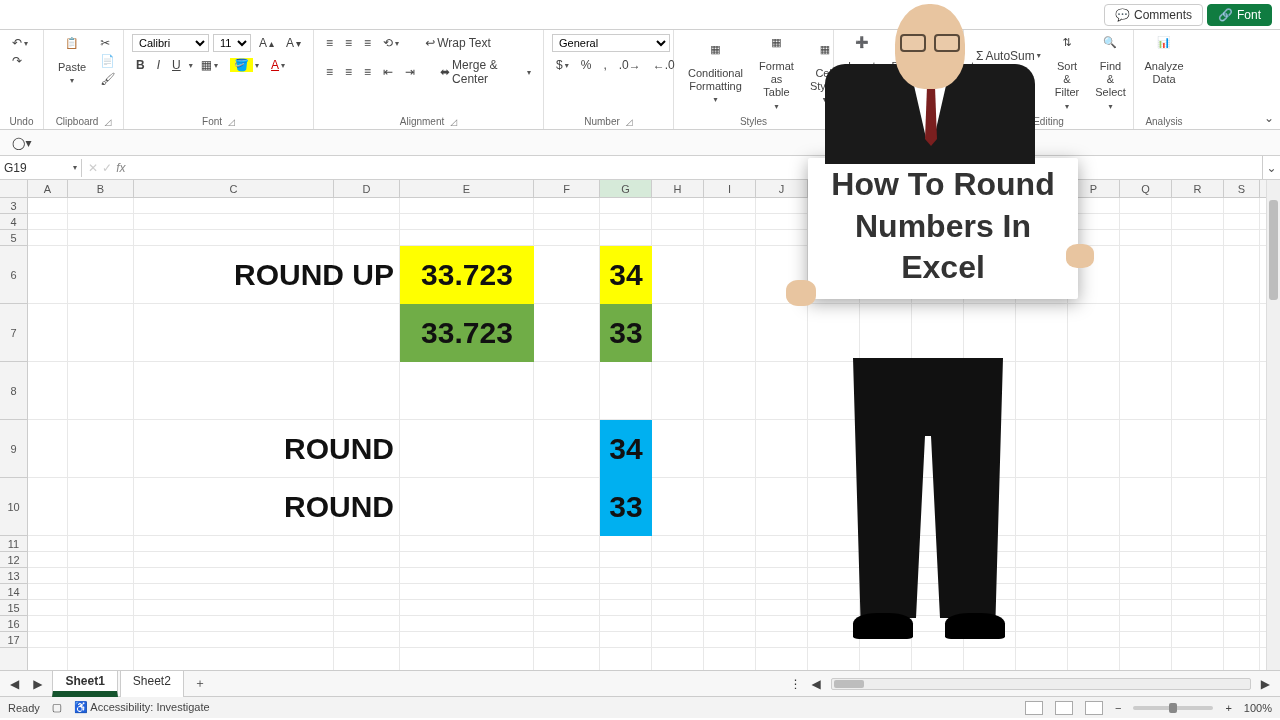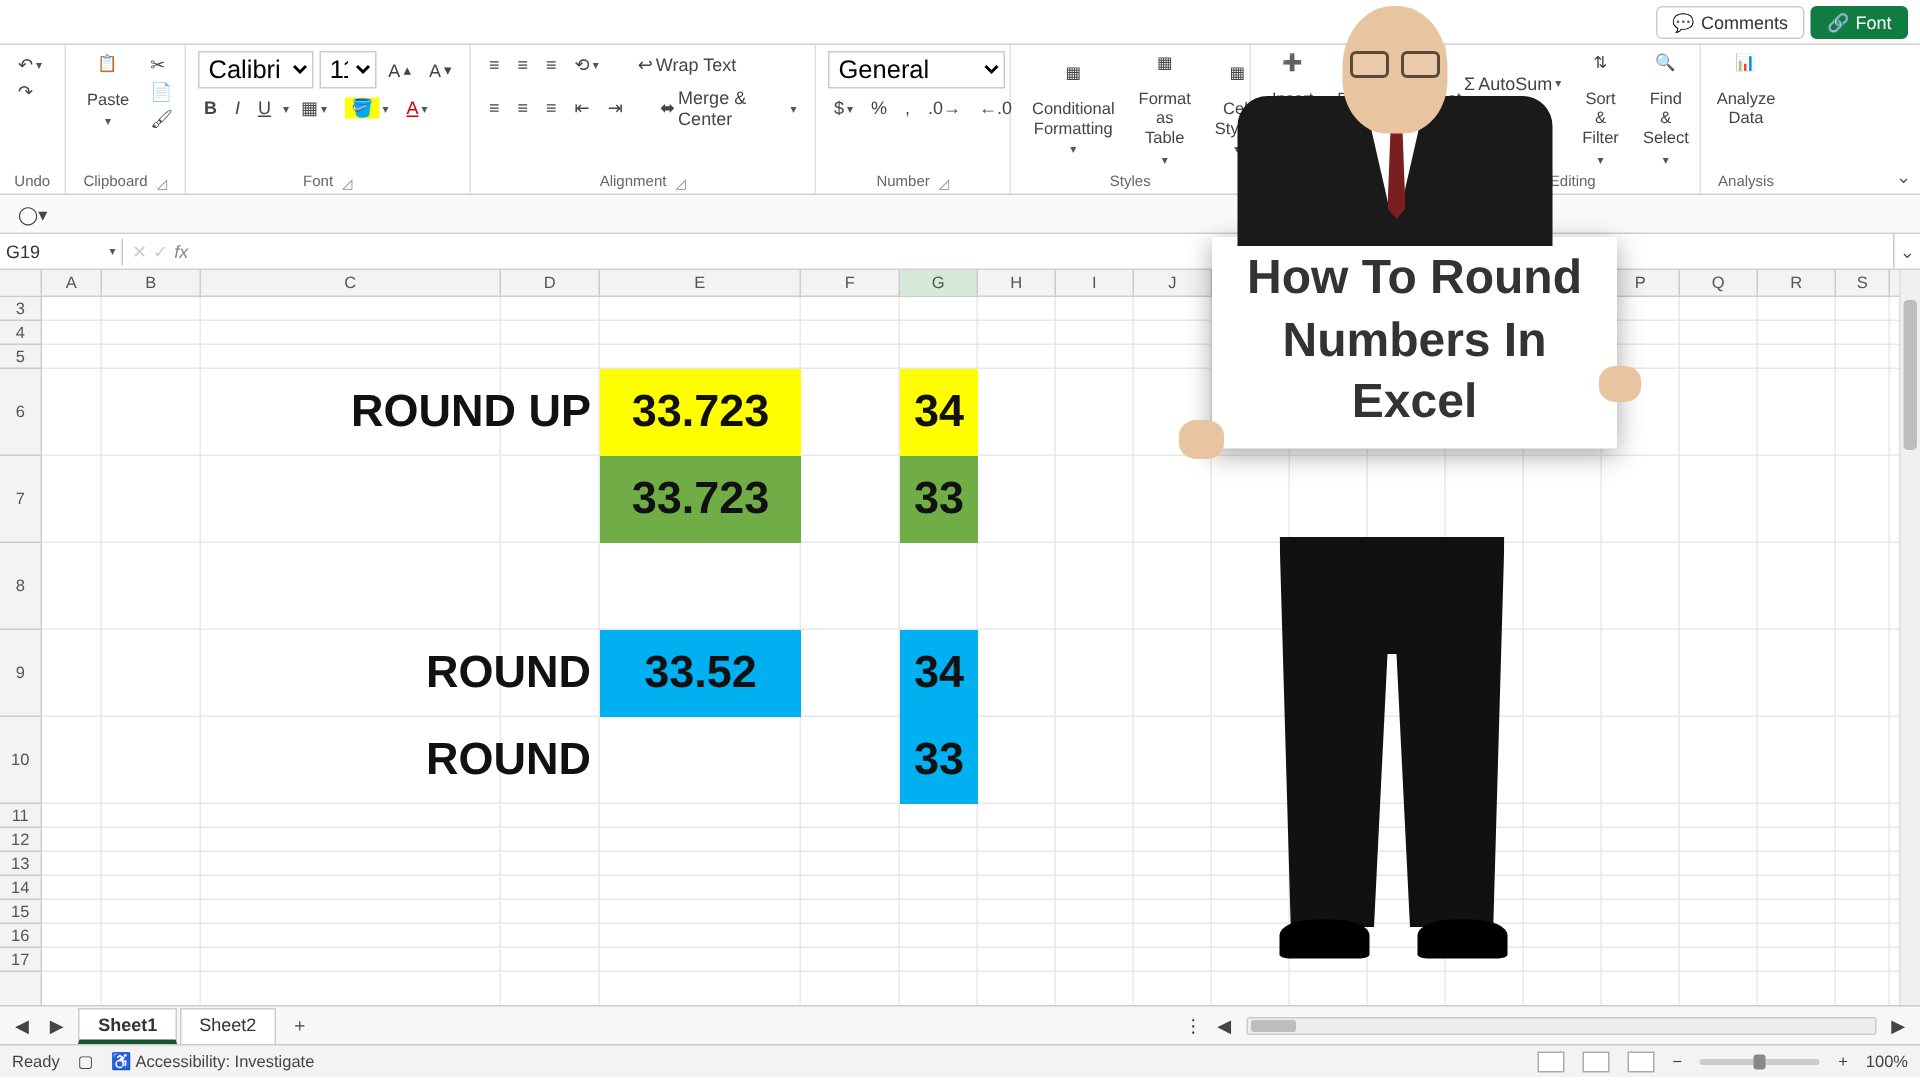--- a/index.html
+++ b/index.html
@@ -16,21 +16,21 @@
 
 
 .ribbon { display: flex; height: 100px; border-bottom: 1px solid #d0d0d0; background: #fff; position: relative; }
 .ribbon-group { border-right: 1px solid #e0e0e0; padding: 4px 8px 2px 8px; display: flex; flex-direction: column; justify-content: space-between; }
 .ribbon-group-label { font-size: 10px; color: #666; text-align: center; margin-top: 2px; display: flex; align-items: center; justify-content: center; gap: 6px; }
 .dlg { font-size: 9px; color: #888; }
 .ribbon-row { display: flex; align-items: center; gap: 4px; }
 .rb-btn { padding: 2px 4px; cursor: pointer; font-size: 12px; color: #444; display: flex; align-items: center; gap: 2px; border-radius: 2px; }
 .rb-big { display: flex; flex-direction: column; align-items: center; padding: 2px 6px; cursor: pointer; font-size: 11px; gap: 2px; color: #444; text-align: center; line-height: 1.2; }
 .rb-big .icon-lg { width: 22px; height: 22px; }
-select.rb-select { border: 1px solid #ccc; font-size: 17px; padding: 1px 2px; background: #fff; }
+select.rb-select { border: 1px solid #ccc; font-size: 11px; padding: 1px 2px; background: #fff; }
 .chev { font-size: 8px; color: #555; }
 .ribbon-collapse { position: absolute; right: 6px; bottom: 4px; font-size: 12px; color: #555; cursor: pointer; }
 
 
 .qat-row { height: 26px; border-bottom: 1px solid #d0d0d0; display: flex; align-items: center; padding: 0 8px; gap: 6px; background: #fafafa; }
 
 
 .formula-row { display: flex; align-items: center; height: 24px; border-bottom: 1px solid #d0d0d0; }
 .name-box { width: 82px; border-right: 1px solid #ccc; padding: 2px 4px; font-size: 12px; display: flex; align-items: center; justify-content: space-between; }
 .fx-controls { display: flex; align-items: center; gap: 4px; padding: 0 6px; color: #888; font-size: 12px; }
@@ -64,21 +64,21 @@
 .suit { position: absolute; background: #1a1a1a; }
 .shirt { position: absolute; background: #fff; }
 .tie { position: absolute; background: #7a1f1f; }
 .hand { position: absolute; background: #e8c5a0; border-radius: 40%; }
 .pants { position: absolute; background: #111; }
 .shoe { position: absolute; background: #000; border-radius: 40% 40% 10% 10%; }
 
 
 .sheet-bar { display: flex; align-items: center; height: 26px; border-top: 1px solid #ccc; font-size: 12px; background: #f7f7f7; padding: 0 6px; gap: 6px; }
 .sheet-tab { padding: 3px 12px; background: #fff; border: 1px solid #ccc; border-bottom: none; cursor: pointer; }
-.sheet-tab.active { border-bottom: 3px solid #14532d; font-weight: 600; }
+.sheet-tab.active { border-bottom: 6px solid #14532d; font-weight: 600; }
 .hscroll-track { height: 12px; background: #eee; border: 1px solid #ccc; flex: 1; max-width: 420px; position: relative; border-radius: 2px; }
 .hscroll-thumb { position: absolute; left: 2px; top: 1px; bottom: 1px; width: 30px; background: #bdbdbd; border-radius: 2px; }
 
 
 .status-bar { display: flex; align-items: center; height: 22px; border-top: 1px solid #ccc; background: #f3f3f3; font-size: 11px; color: #444; padding: 0 8px; gap: 12px; }
 .status-spacer { flex: 1; }
 .zoom-slider { width: 80px; height: 4px; background: #ccc; position: relative; border-radius: 2px; }
 .zoom-thumb { position: absolute; left: 50%; top: -3px; width: 8px; height: 10px; background: #888; border-radius: 2px; transform: translateX(-50%); }
 .view-btn { width: 18px; height: 14px; border: 1px solid #aaa; background: #fff; cursor: pointer; }
 
@@ -371,21 +371,20 @@
         <div class="gridline-v" style="left: 1143px;"></div>
         <div class="gridline-v" style="left: 1195px;"></div>
         <div class="gridline-v" style="left: 1231px;"></div>
         <div class="cell right" style="left: 40px; top: 48px; width: 332px; height: 58px;">ROUND UP</div>
         <div class="cell right" style="left: 40px; top: 222px; width: 332px; height: 58px;">ROUND</div>
         <div class="cell right" style="left: 40px; top: 280px; width: 332px; height: 58px;">ROUND</div>
         <div class="cell center" style="left: 372px; top: 48px; width: 134px; height: 58px; background: rgb(255, 255, 0);">33.723</div>
         <div class="cell center" style="left: 572px; top: 48px; width: 52px; height: 58px; background: rgb(255, 255, 0);">34</div>
         <div class="cell center" style="left: 372px; top: 106px; width: 134px; height: 58px; background: rgb(112, 173, 71);">33.723</div>
         <div class="cell center" style="left: 572px; top: 106px; width: 52px; height: 58px; background: rgb(112, 173, 71);">33</div>
-        <div class="cell center" style="left: 372px; top: 222px; width: 134px; height: 58px; background: rgb(0, 176, 240);">33.52</div>
         <div class="cell center" style="left: 572px; top: 222px; width: 52px; height: 58px; background: rgb(0, 176, 240);">34</div>
         <div class="cell center" style="left: 572px; top: 280px; width: 52px; height: 58px; background: rgb(0, 176, 240);">33</div>
       </div>
   </div>
   <div class="vscroll">
       <div class="vthumb"></div>
     </div>
 </div>
 
 <div class="man" style="left:825px; top:4px; width:210px; height:160px; z-index:5">

